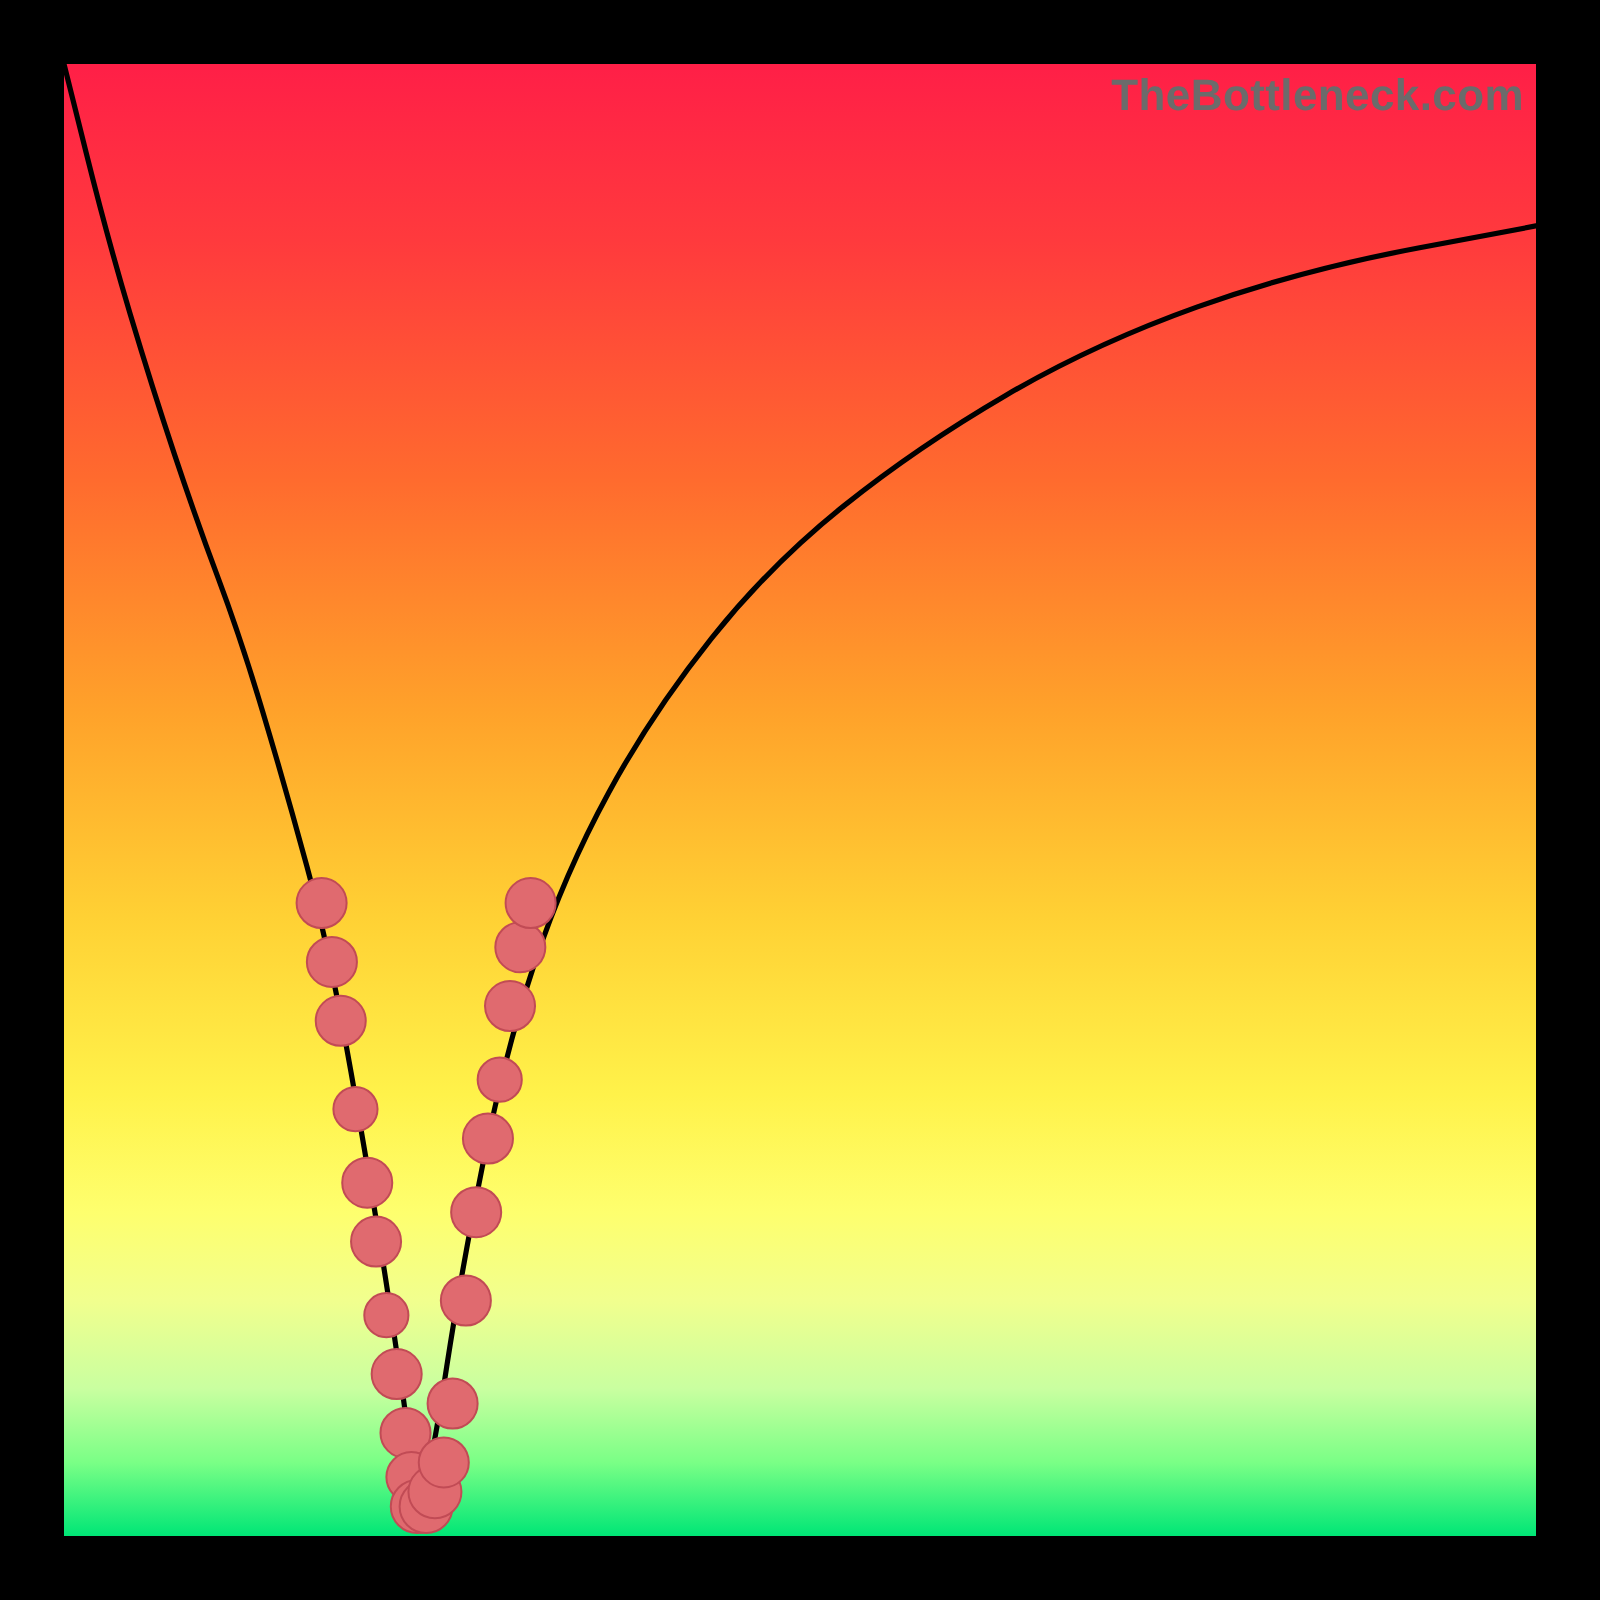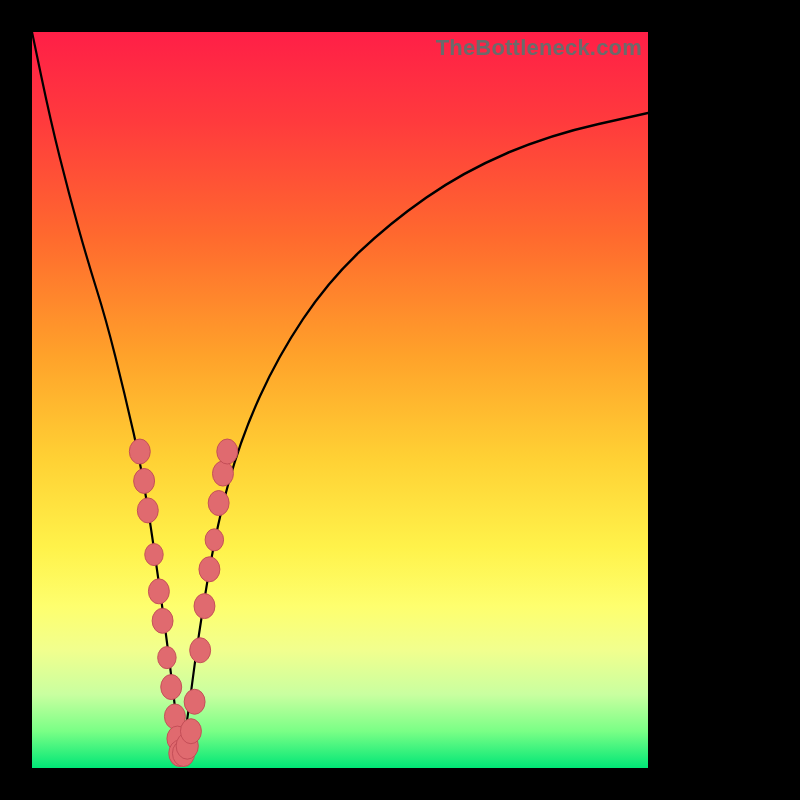--- a/index.html
+++ b/index.html
@@ -14,21 +14,21 @@
   .stage {
     position: relative;
     width: 800px;
     height: 800px;
     background: #000;
   }
   .plot {
     position: absolute;
     left: 32px;
     top: 32px;
-    width: 616px;
+    width: 736px;
     height: 736px;
     
     background: linear-gradient(
       to bottom,
       #ff1f47 0%,
       #ff3a3d 12%,
       #ff6a2e 28%,
       #ffa22a 44%,
       #ffd134 58%,
       #fff24a 70%,

